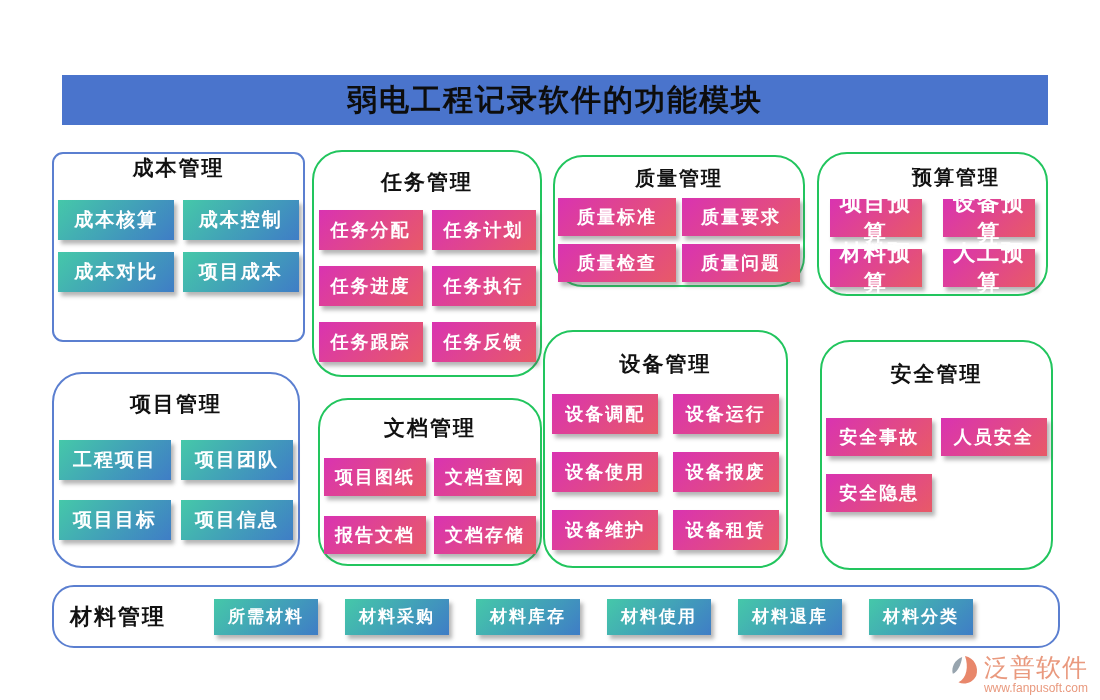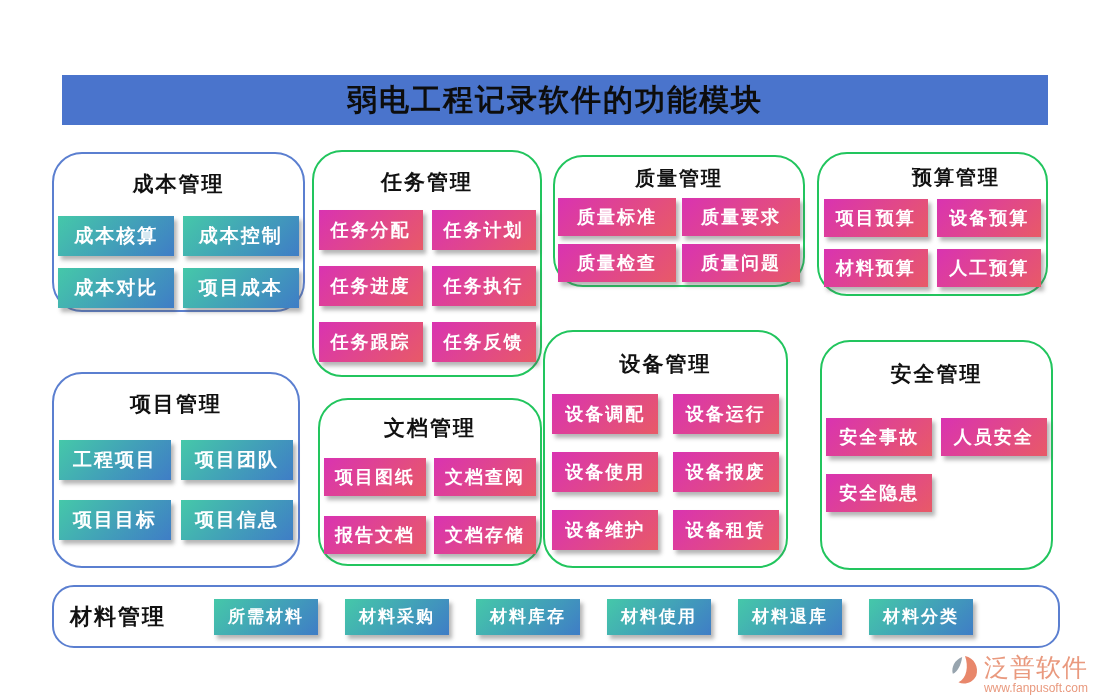--- a/index.html
+++ b/index.html
@@ -30,37 +30,37 @@
   .mod-btn{
     display:flex;align-items:center;justify-content:center;
     color:#fff;font-weight:bold;letter-spacing:2px;cursor:pointer;
     box-shadow:3px 4px 4px rgba(90,90,90,0.45);
     border:none;font-family:inherit;
   }
   .teal .mod-btn{background:linear-gradient(135deg,#45c8a9 0%,#3f7dc6 100%);}
   .pink .mod-btn{background:linear-gradient(135deg,#d933b1 0%,#e85a67 100%);}
 
   
-  #card-cost{left:52px;top:152px;width:253px;height:160px;padding-top:16px;}
+  #card-cost{left:52px;top:152px;width:253px;height:190px;padding-top:0;border-radius:11px;}
   #card-cost .btn-grid{margin-top:18px;row-gap:12px;}
   #card-cost .mod-btn{width:116px;height:40px;font-size:19px;}
 
   #card-task{left:312px;top:150px;width:230px;height:227px;padding-top:16px;}
   #card-task .btn-grid{margin-top:14px;row-gap:16px;}
   #card-task .mod-btn{width:104px;height:40px;font-size:18px;}
 
   #card-quality{left:553px;top:155px;width:252px;height:132px;padding-top:8px;}
   #card-quality .card-title{font-size:20px;}
   #card-quality .btn-grid{margin-top:6px;row-gap:8px;}
   #card-quality .mod-btn{width:118px;height:38px;font-size:18px;}
 
   #card-budget{left:817px;top:152px;width:231px;height:144px;padding-top:10px;}
   #card-budget .card-title{font-size:20px;padding-left:47px;}
   #card-budget .btn-grid{margin-top:8px;row-gap:12px;}
-  #card-budget .mod-btn{width:104px;height:38px;font-size:18px;}
+  #card-budget .mod-btn{width:92px;height:38px;font-size:22px;}
 
   #card-project{left:52px;top:372px;width:248px;height:196px;padding-top:16px;}
   #card-project .btn-grid{margin-top:22px;row-gap:20px;}
   #card-project .mod-btn{width:112px;height:40px;font-size:19px;}
 
   #card-document{left:318px;top:398px;width:224px;height:168px;padding-top:14px;}
   #card-document .btn-grid{margin-top:16px;row-gap:20px;}
   #card-document .mod-btn{width:102px;height:38px;font-size:18px;}
 
   #card-equipment{left:543px;top:330px;width:245px;height:238px;padding-top:18px;}

